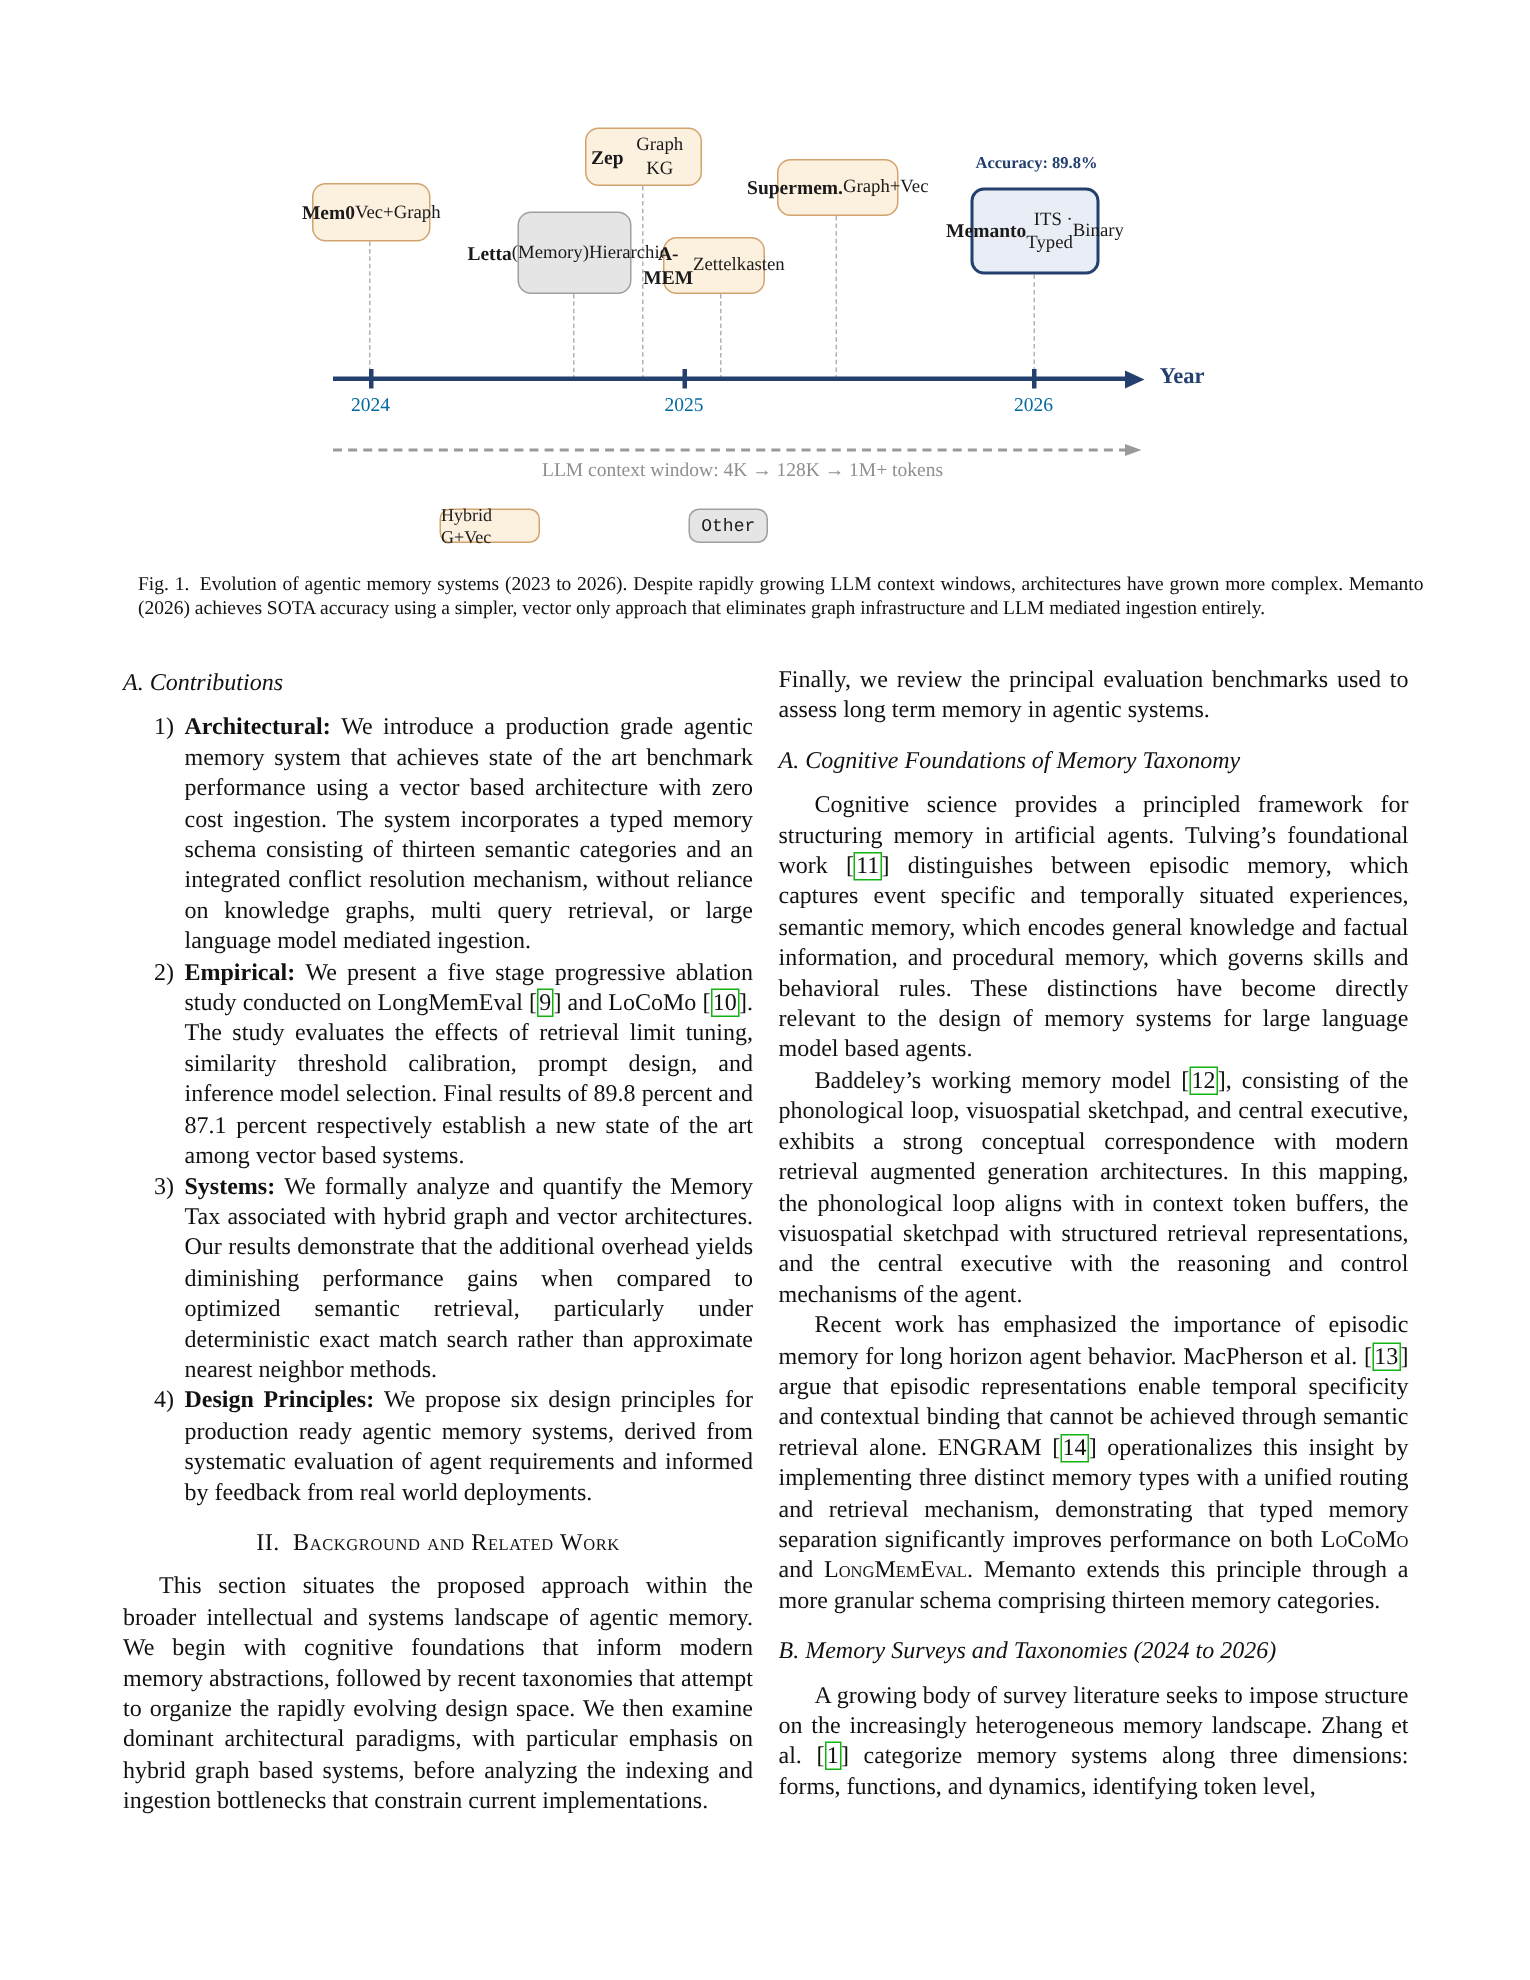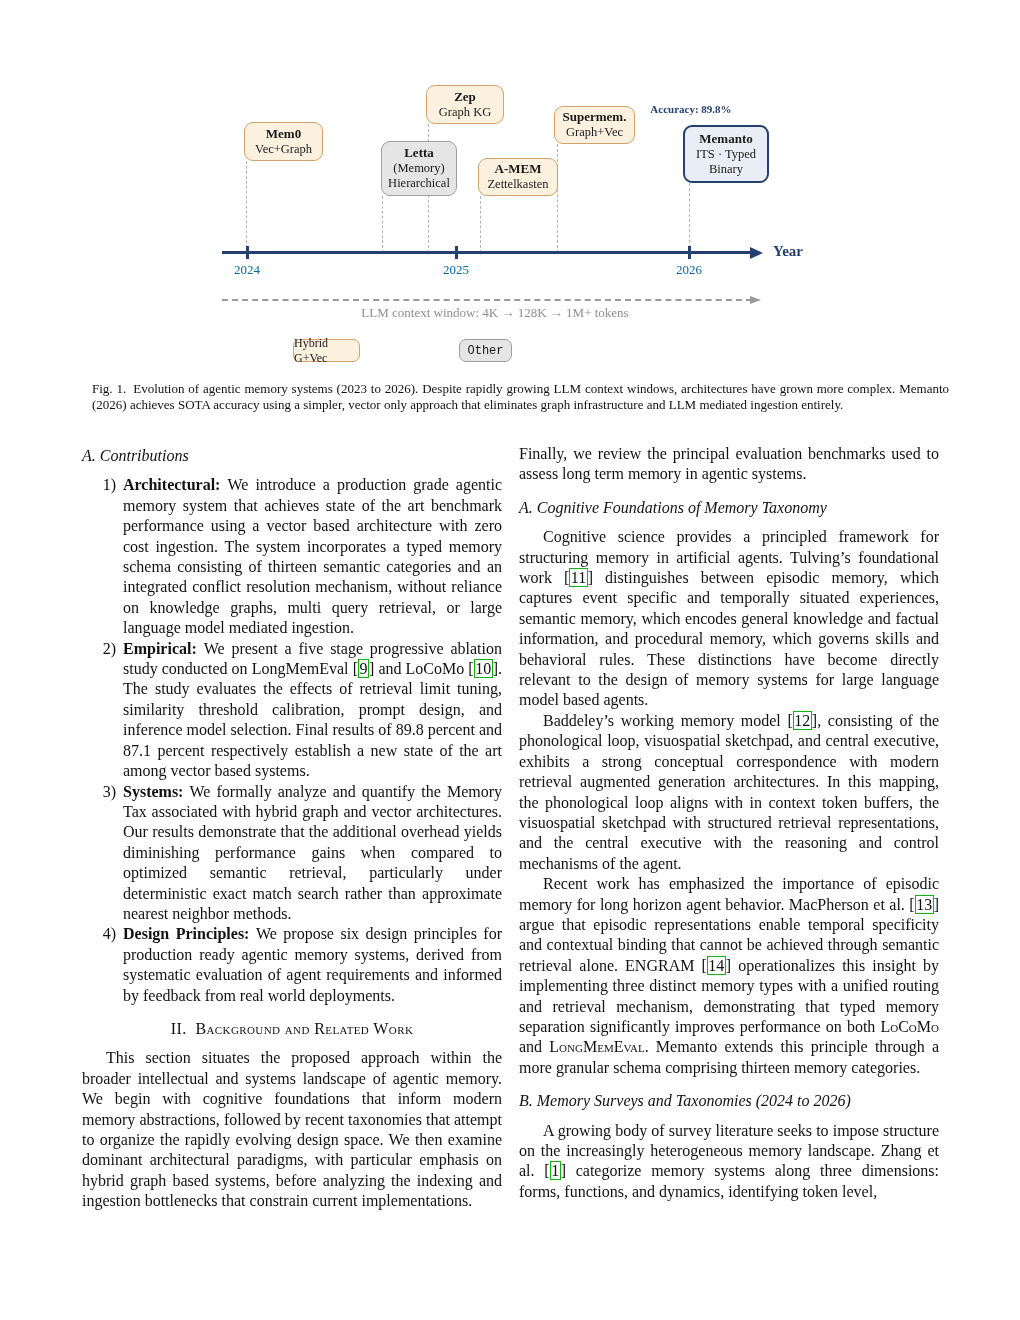--- a/index.html
+++ b/index.html
@@ -4,22 +4,22 @@
 <style>
   html,body{margin:0;padding:0;background:#ffffff;}
   .page{
     position:relative;width:1020px;height:1320px;background:#ffffff;overflow:hidden;
     font-family:"Liberation Serif","DejaVu Serif",serif;color:#111111;
   }
   
   .fig{position:absolute;left:0;top:0;width:1020px;height:420px;}
   .tbox{
     position:absolute;box-sizing:border-box;border-radius:9px;
-    display:flex;flex-direction:column;justify-content:center;align-items:center;
-    text-align:center;font-size:12.5px;line-height:1.22;padding:2px 3px;color:#1a1a1a;margin-left:36px;
+    display:flex;justify-content:center;align-items:center;
+    text-align:center;font-size:12.5px;line-height:1.22;padding:2px 3px;color:#1a1a1a;
   }
   .tbox .ttl{font-weight:bold;font-size:13px;}
   .tan{background:#fcf0df;border:1.3px solid #d2a36c;}
   .gry{background:#e5e5e5;border:1.3px solid #9f9f9f;}
   .blu{background:#e9edf5;border:2.6px solid #24406e;}
   .conn{position:absolute;width:0;border-left:1.4px dashed #b3b3b3;}
   .axis-line{position:absolute;left:222px;top:251px;width:530px;height:0;border-top:3px solid #24406e;}
   .axis-head{position:absolute;left:750px;top:246.5px;width:0;height:0;
     border-left:13px solid #24406e;border-top:6px solid transparent;border-bottom:6px solid transparent;}
   .tick{position:absolute;top:246px;width:2.6px;height:13px;background:#24406e;}
@@ -78,30 +78,30 @@
     </div>
     <div class="tbox gry" style="left:345px;top:141px;width:76px;height:55px;">
       <span class="ttl">Letta</span>
       <span>(Memory)</span>
       <span>Hierarchical</span>
     </div>
     <div class="tbox tan" style="left:390px;top:85px;width:78px;height:39px;">
       <span class="ttl">Zep</span>
       <span>Graph KG</span>
     </div>
-    <div class="tbox tan" style="left:442px;top:158px;width:80px;height:38px;">
+    <div class="tbox tan" style="left:442px;top:158px;width:68px;height:38px;">
       <span class="ttl">A-MEM</span>
       <span>Zettelkasten</span>
     </div>
     <div class="tbox tan" style="left:518px;top:106px;width:81px;height:38px;">
       <span class="ttl">Supermem.</span>
       <span>Graph+Vec</span>
     </div>
     <div class="acc">Accuracy: 89.8%</div>
-    <div class="tbox blu" style="left:647px;top:125px;width:86px;height:58px;">
+    <div class="tbox blu" style="left:647px;top:125px;width:86px;height:58px;text-align:right;">
       <span class="ttl">Memanto</span>
       <span>ITS · Typed</span>
       <span>Binary</span>
     </div>
 
     <div class="axis-line"></div>
     <div class="axis-head"></div>
     <div class="tick" style="left:246px;"></div>
     <div class="tick" style="left:455px;"></div>
     <div class="tick" style="left:688px;"></div>

